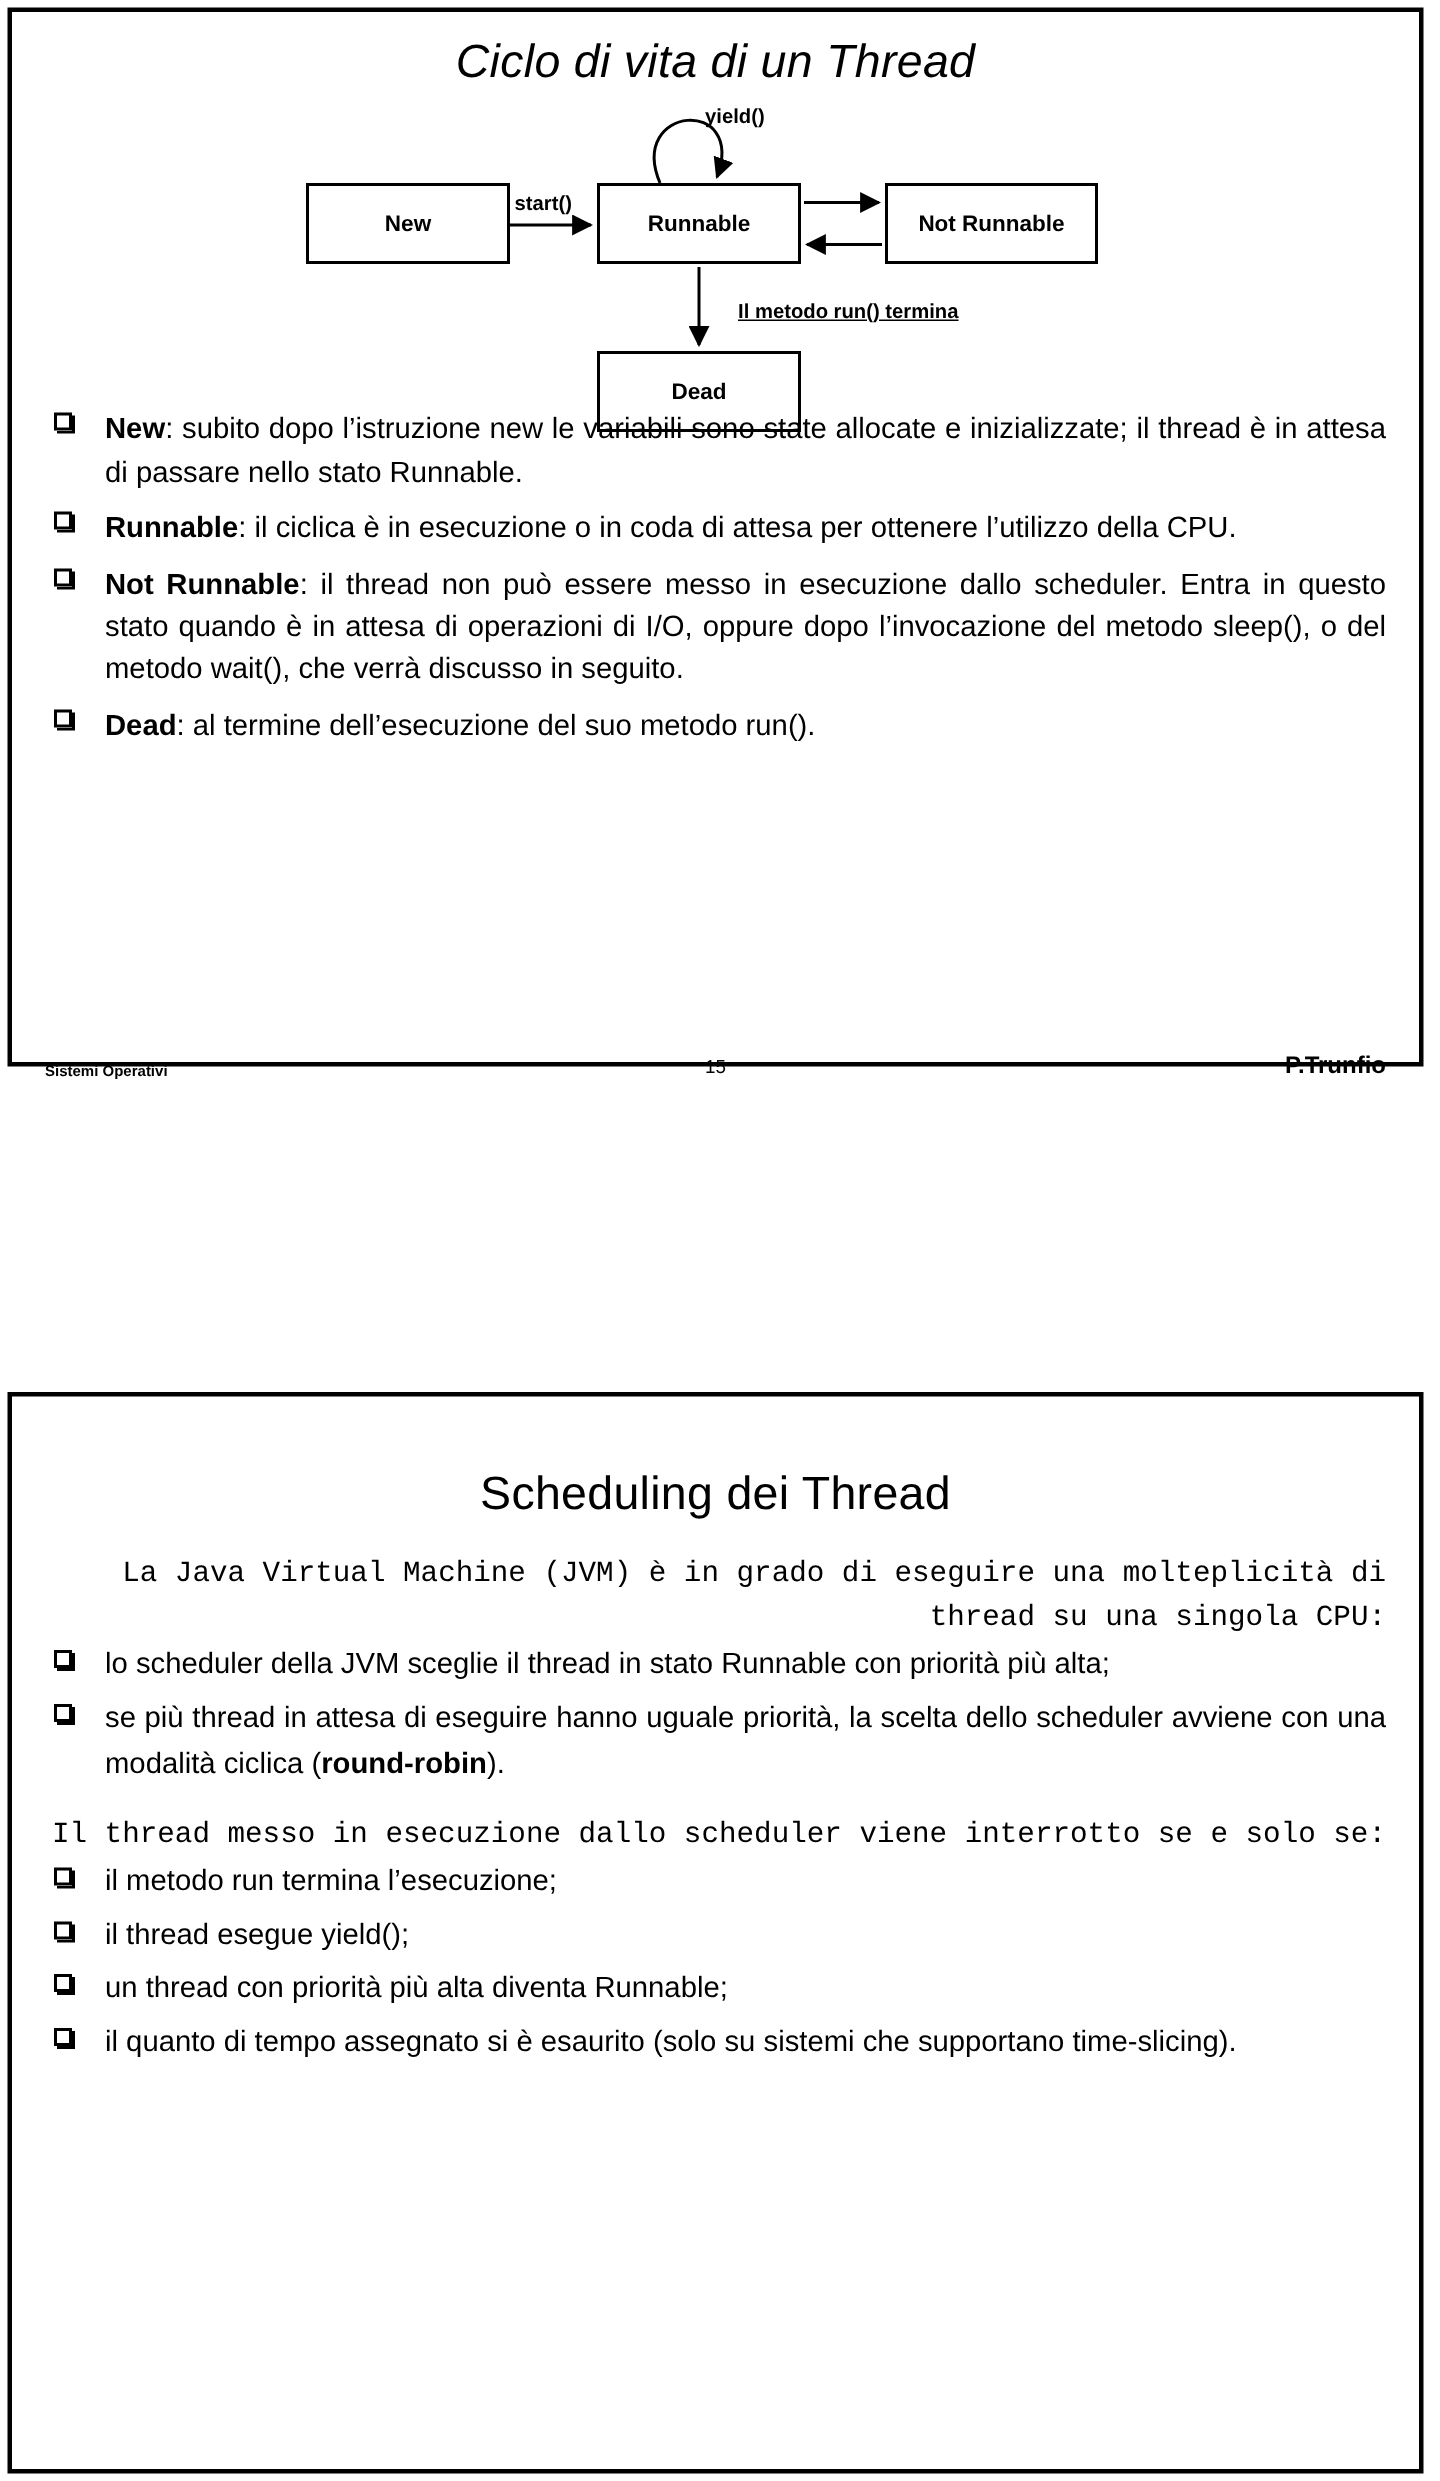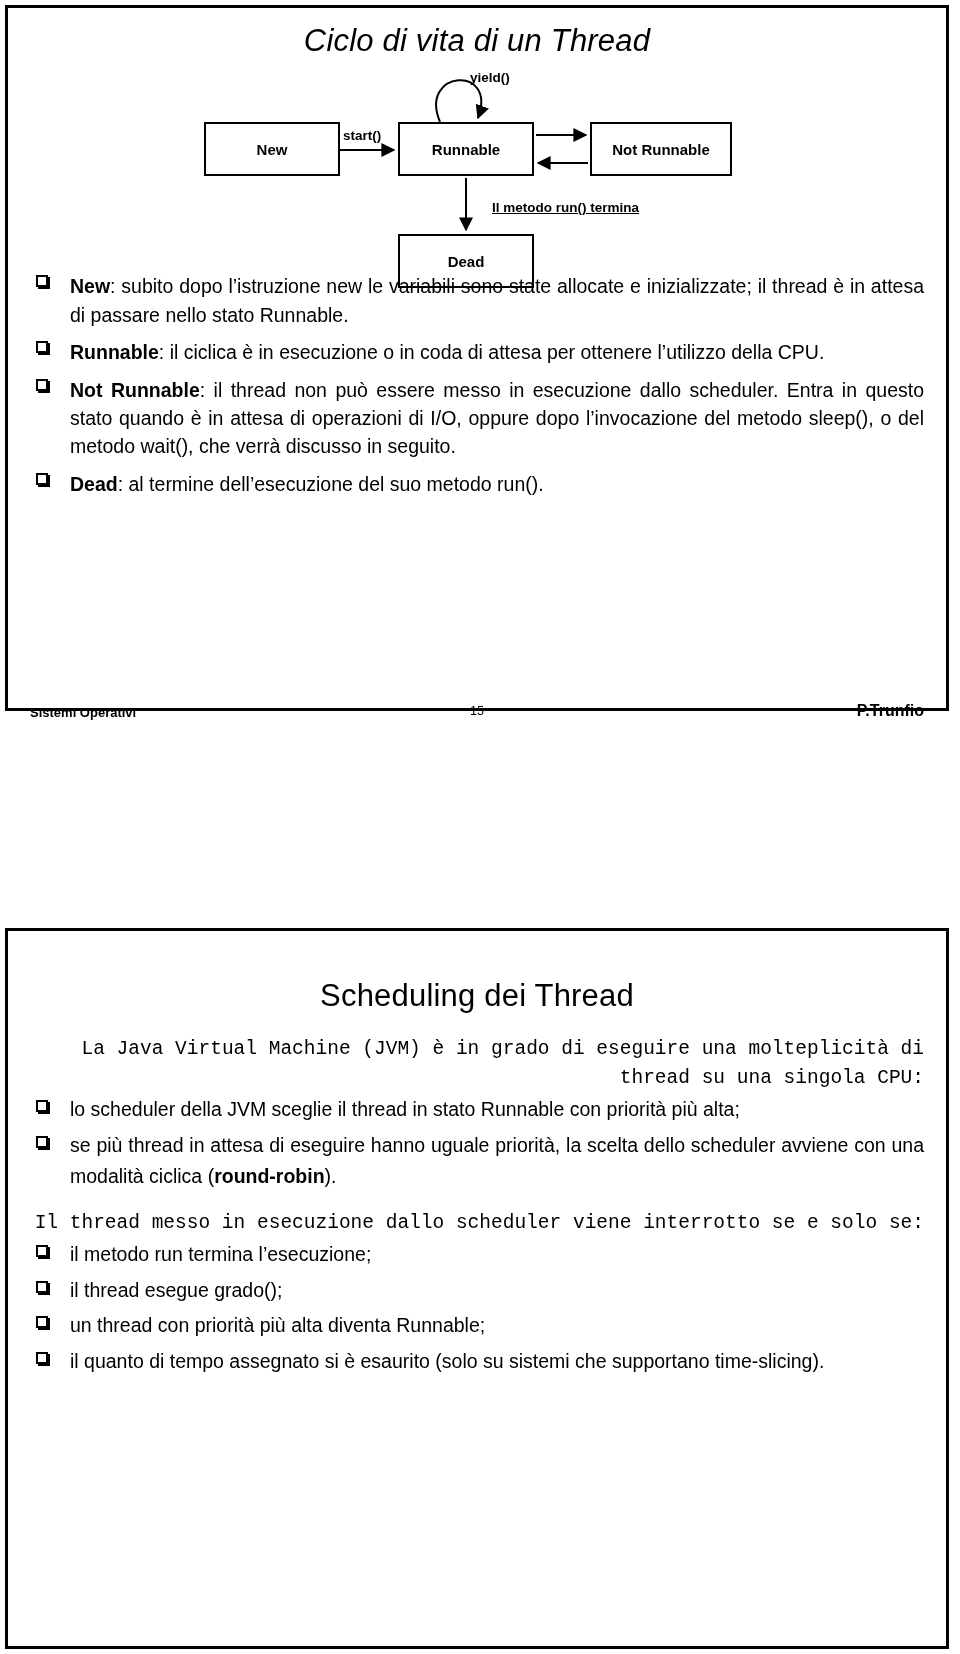--- a/index.html
+++ b/index.html
@@ -131,21 +131,21 @@
     right: 0;
     bottom: 4px;
     height: 22px;
     padding: 0 22px 0 22px;
     box-sizing: border-box;
   }
   .footer-left {
     position: absolute;
     left: 22px;
     bottom: 0;
-    font-size: 13px;
+    font-size: 10px;
     font-weight: bold;
   }
   .footer-center {
     position: absolute;
     left: 0; right: 0;
     bottom: 2px;
     text-align: center;
     font-size: 12.5px;
   }
   .footer-right {
@@ -250,21 +250,21 @@
 
       <div class="spacer-sm"></div>
 
       <p class="para nojust">Il thread messo in esecuzione dallo scheduler viene interrotto se e solo se:</p>
 
       <ul class="bullets p2">
         <li>
           <span class="bullet-marker"></span><span>il metodo run termina l’esecuzione;</span>
         </li>
         <li>
-          <span class="bullet-marker"></span><span>il thread esegue grado();</span>
+          <span class="bullet-marker"></span><span>il thread esegue yield();</span>
         </li>
         <li>
           <span class="bullet-marker"></span><span>un thread con priorità più alta diventa Runnable;</span>
         </li>
         <li>
           <span class="bullet-marker"></span><span>il quanto di tempo assegnato si è esaurito (solo su sistemi che supportano time-slicing).</span>
         </li>
       </ul>
 
     </div>

